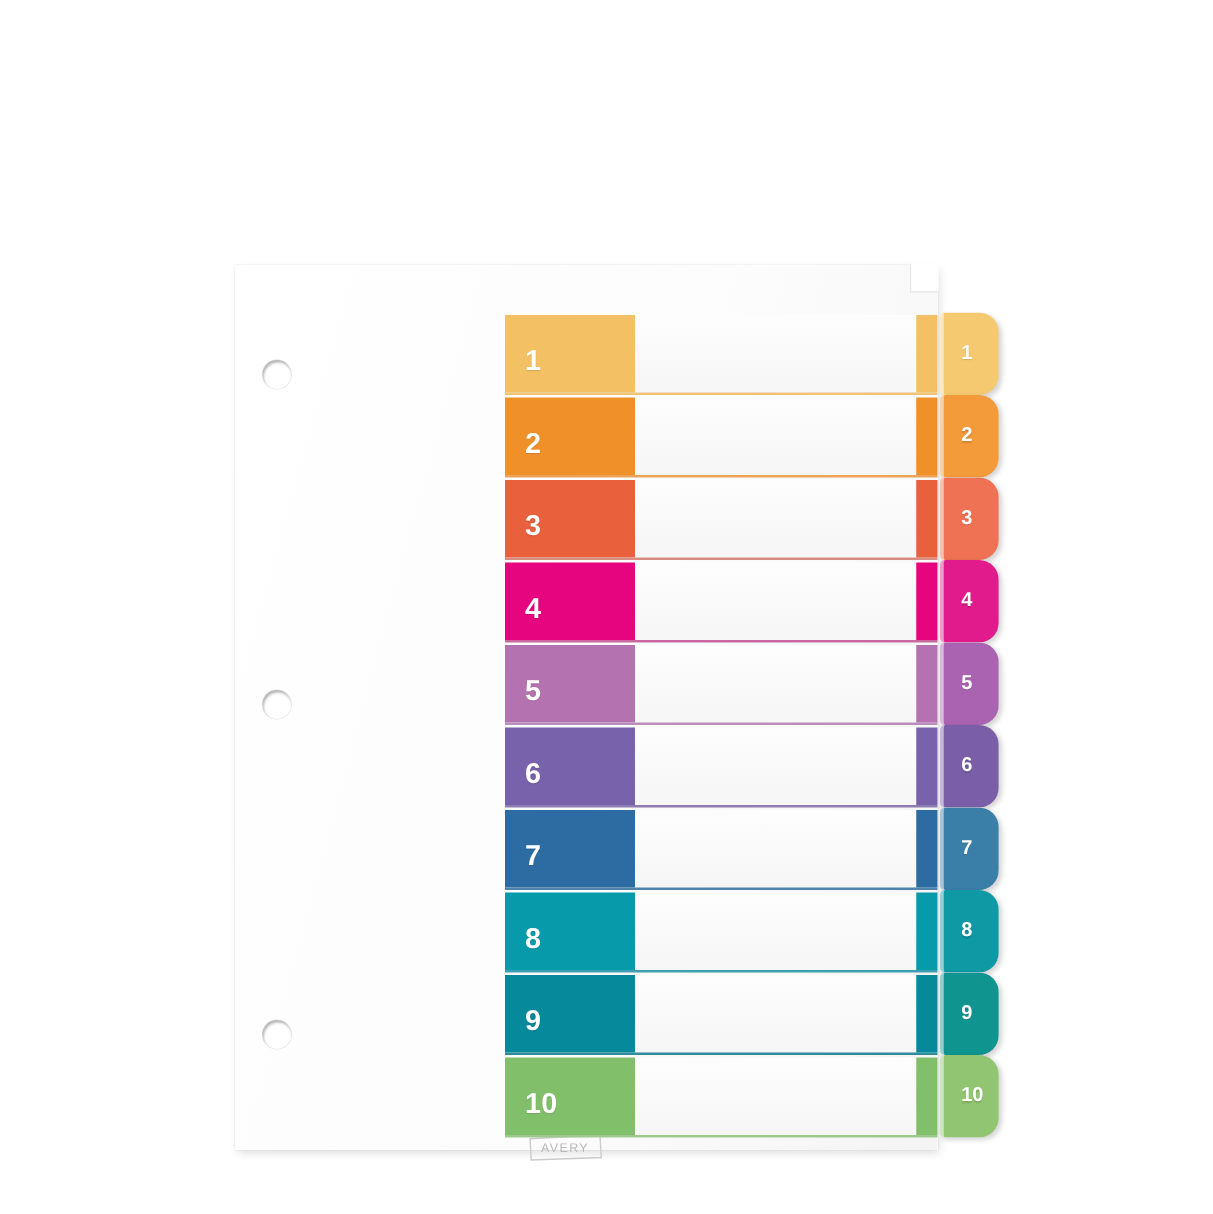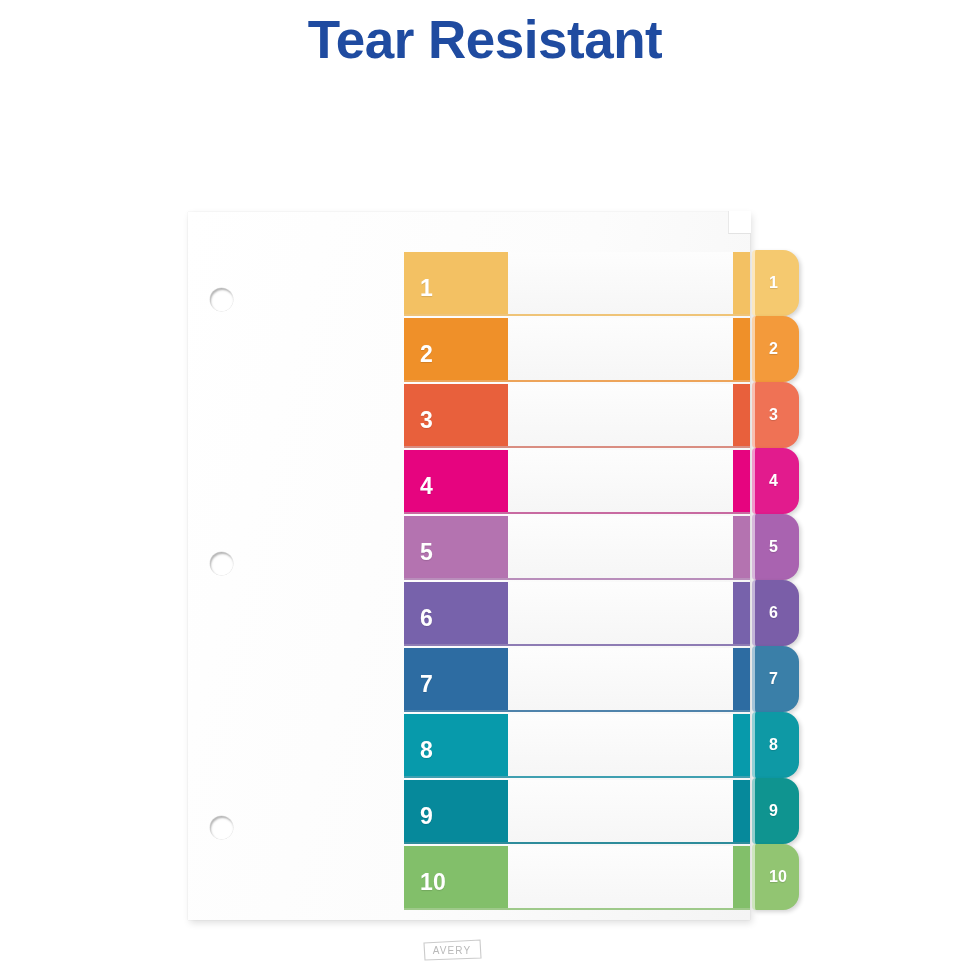--- a/index.html
+++ b/index.html
@@ -173,29 +173,27 @@
     text-shadow: 0 1px 1px rgba(0,0,0,0.14);
   }
 
   
   #avery-logo {
     position: absolute;
     left: 232px;
     top: 693px;
     width: 64px;
     height: 26px;
-    margin-top: 32px;
   }
   #avery-logo svg { display: block; }
 </style>
 </head>
 <body>
 
 <div id="header">
-  <h1 id="product-title">Tear Resistant</h1>
 </div>
 
 <div id="product-photo">
 
   <div id="sheet">
     <div id="sheet-corner"></div>
 
     <div class="punch-hole" id="punch-hole-top"></div>
     <div class="punch-hole" id="punch-hole-middle"></div>
     <div class="punch-hole" id="punch-hole-bottom"></div>

